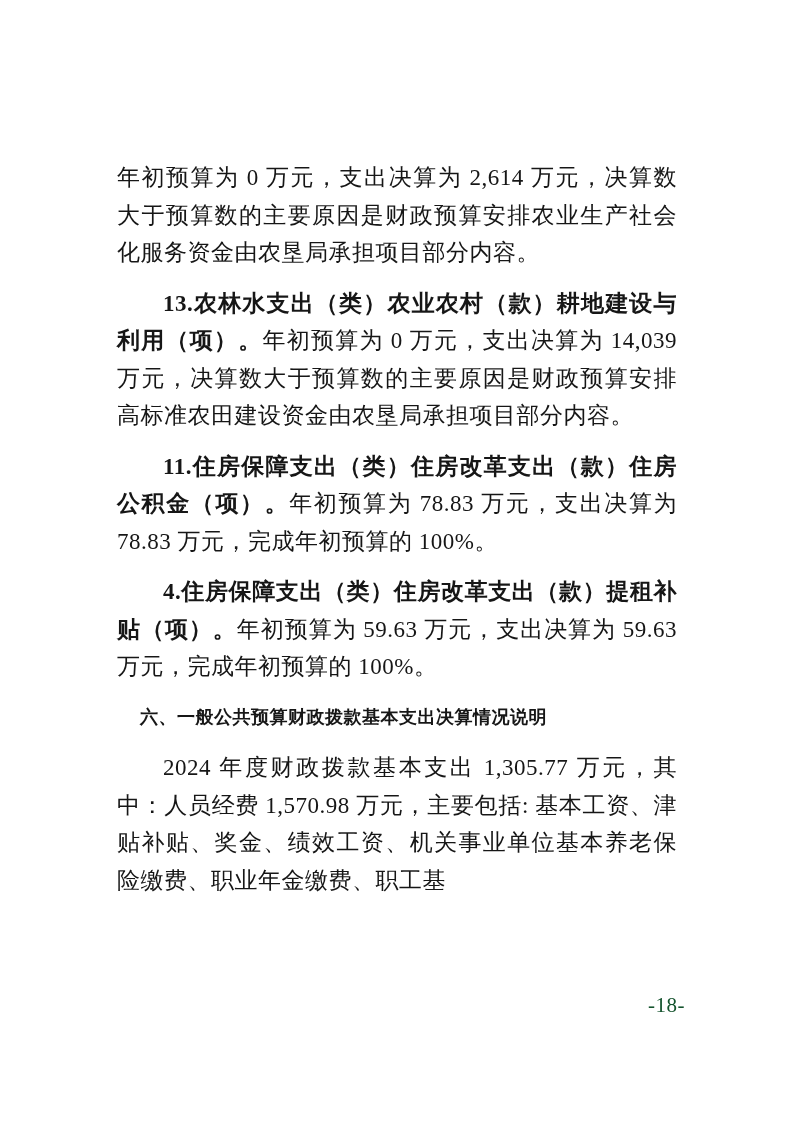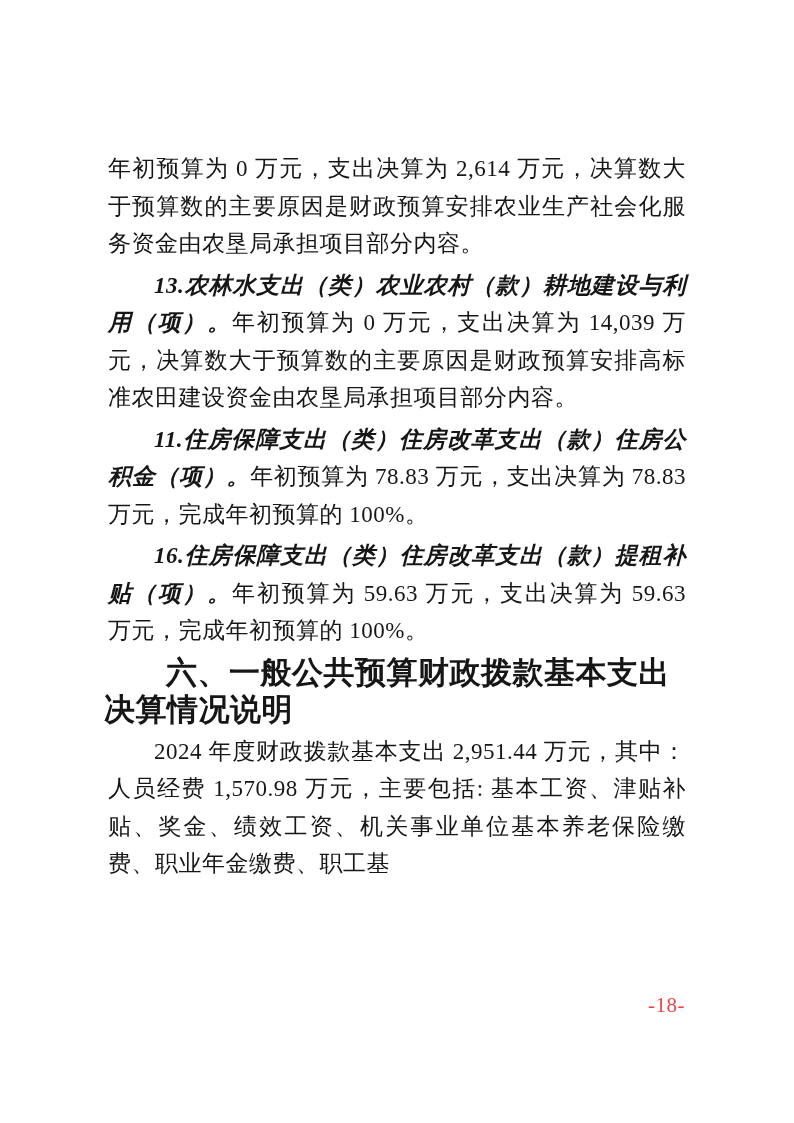--- a/index.html
+++ b/index.html
@@ -24,72 +24,71 @@
     position: absolute;
     left: 104px;
     top: 146px;
     width: 586px;
     font-size: 23px;
     line-height: 37.5px;
     text-align: justify;
     letter-spacing: 0.5px;
   }
   .para {
-    margin: 4px;
+    margin: 13px;
     padding: 0;
     text-indent: 2em;
   }
   .para.continuation {
     text-indent: 0;
   }
   .para.spaced {
     margin-top: 3px;
   }
   .bold-head {
     font-weight: bold;
-    font-style: italic;
   }
   .section-heading {
     margin: 3px 0 0 0;
     padding: 0;
     text-indent: 2em;
     font-family: "Liberation Sans", sans-serif;
     font-weight: bold;
-    font-size: 31px;
+    font-size: 18px;
     line-height: 37.5px;
     text-align: left;
     letter-spacing: 0.5px;
   }
   .page-number {
     position: absolute;
     top: 993px;
     left: 648px;
     width: 60px;
     font-size: 21px;
     line-height: 24px;
     letter-spacing: 0.5px;
     text-align: left;
-    color: #ef4444;
+    color: #14532d;
   }
 </style>
 </head>
 <body>
 
 <div class="page">
   <main class="content">
 
     <p class="para continuation">年初预算为 0 万元，支出决算为 2,614 万元，决算数大于预算数的主要原因是财政预算安排农业生产社会化服务资金由农垦局承担项目部分内容。</p>
 
     <p class="para spaced"><span class="bold-head">13.农林水支出（类）农业农村（款）耕地建设与利用（项）。</span><span>年初预算为 0 万元，支出决算为 14,039 万元，决算数大于预算数的主要原因是财政预算安排高标准农田建设资金由农垦局承担项目部分内容。</span></p>
 
 
     <p class="para spaced"><span class="bold-head">11.住房保障支出（类）住房改革支出（款）住房公积金（项）。</span><span>年初预算为 78.83 万元，支出决算为 78.83 万元，完成年初预算的 100%。</span></p>
 
-    <p class="para spaced"><span class="bold-head">16.住房保障支出（类）住房改革支出（款）提租补贴（项）。</span><span>年初预算为 59.63 万元，支出决算为 59.63 万元，完成年初预算的 100%。</span></p>
+    <p class="para spaced"><span class="bold-head">4.住房保障支出（类）住房改革支出（款）提租补贴（项）。</span><span>年初预算为 59.63 万元，支出决算为 59.63 万元，完成年初预算的 100%。</span></p>
 
     <h2 class="section-heading">六、一般公共预算财政拨款基本支出决算情况说明</h2>
 
-    <p class="para">2024 年度财政拨款基本支出 2,951.44 万元，其中：人员经费 1,570.98 万元，主要包括: 基本工资、津贴补贴、奖金、绩效工资、机关事业单位基本养老保险缴费、职业年金缴费、职工基</p>
+    <p class="para">2024 年度财政拨款基本支出 1,305.77 万元，其中：人员经费 1,570.98 万元，主要包括: 基本工资、津贴补贴、奖金、绩效工资、机关事业单位基本养老保险缴费、职业年金缴费、职工基</p>
 
   </main>
 
   <footer class="page-number">-18-</footer>
 </div>
 
 </body></html>

